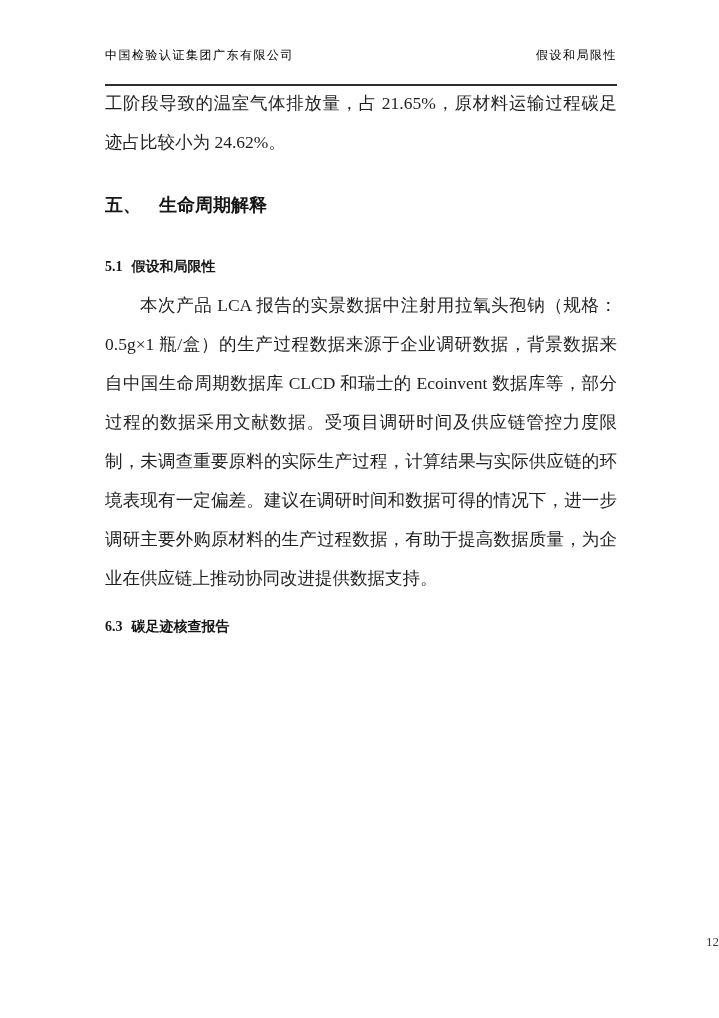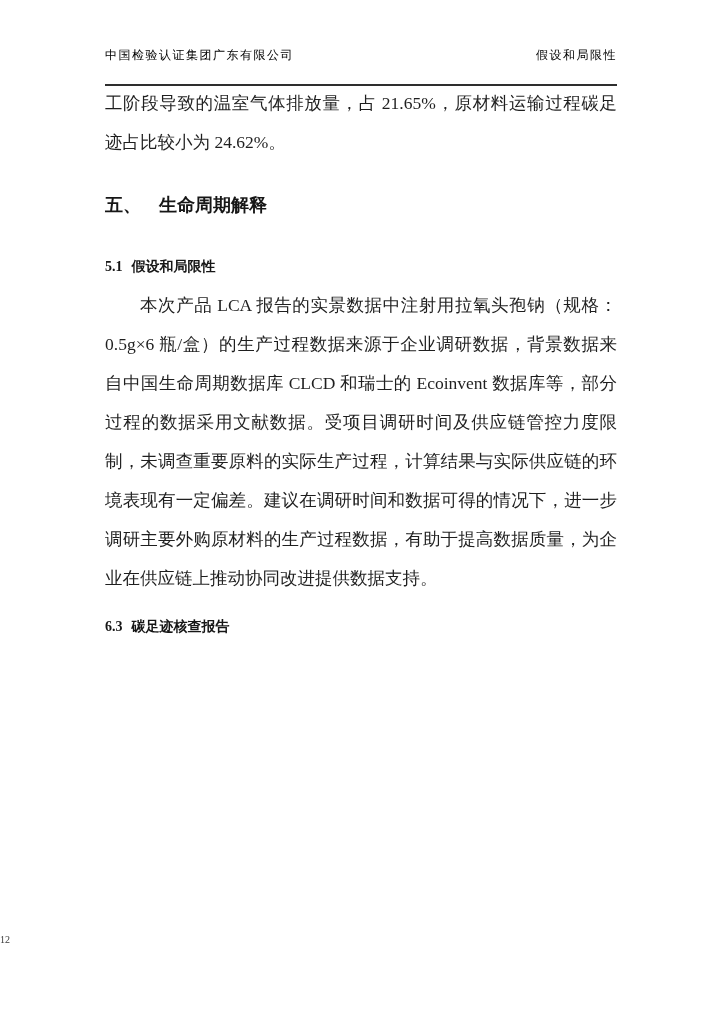--- a/index.html
+++ b/index.html
@@ -71,22 +71,22 @@
     margin-right: 9px;
     font-family: "Liberation Serif", "DejaVu Serif", serif;
   }
   .h-51 { margin-top: 22px; }
   .h-52 { margin-top: 9px; }
   .footer {
     position: absolute;
     left: 0;
     right: 0;
     top: 934px;
-    text-align: left;
-    font-size: 10px;
+    text-align: right;
+    font-size: 13px;
     color: #3a3a3a;
   }
 </style>
 </head>
 <body>
 
 <div class="page">
 
   <div class="header">
     <span>中国检验认证集团广东有限公司</span>
@@ -99,21 +99,21 @@
 
 
     <div class="h-main">
       <span class="h-num">五、</span><span>生命周期解释</span>
     </div>
 
     <div class="h-sub h-51">
       <span class="h-num">5.1</span><span>假设和局限性</span>
     </div>
 
-    <p class="indent">本次产品 LCA 报告的实景数据中注射用拉氧头孢钠（规格：0.5g×6 瓶/盒）的生产过程数据来源于企业调研数据，背景数据来自中国生命周期数据库 CLCD 和瑞士的 Ecoinvent 数据库等，部分过程的数据采用文献数据。受项目调研时间及供应链管控力度限制，未调查重要原料的实际生产过程，计算结果与实际供应链的环境表现有一定偏差。建议在调研时间和数据可得的情况下，进一步调研主要外购原材料的生产过程数据，有助于提高数据质量，为企业在供应链上推动协同改进提供数据支持。</p>
+    <p class="indent">本次产品 LCA 报告的实景数据中注射用拉氧头孢钠（规格：0.5g×1 瓶/盒）的生产过程数据来源于企业调研数据，背景数据来自中国生命周期数据库 CLCD 和瑞士的 Ecoinvent 数据库等，部分过程的数据采用文献数据。受项目调研时间及供应链管控力度限制，未调查重要原料的实际生产过程，计算结果与实际供应链的环境表现有一定偏差。建议在调研时间和数据可得的情况下，进一步调研主要外购原材料的生产过程数据，有助于提高数据质量，为企业在供应链上推动协同改进提供数据支持。</p>
 
     <div class="h-sub h-52">
       <span class="h-num">6.3</span><span>碳足迹核查报告</span>
     </div>
 
   </div>
 
   <div class="footer">
     <span>12</span>
   </div>

